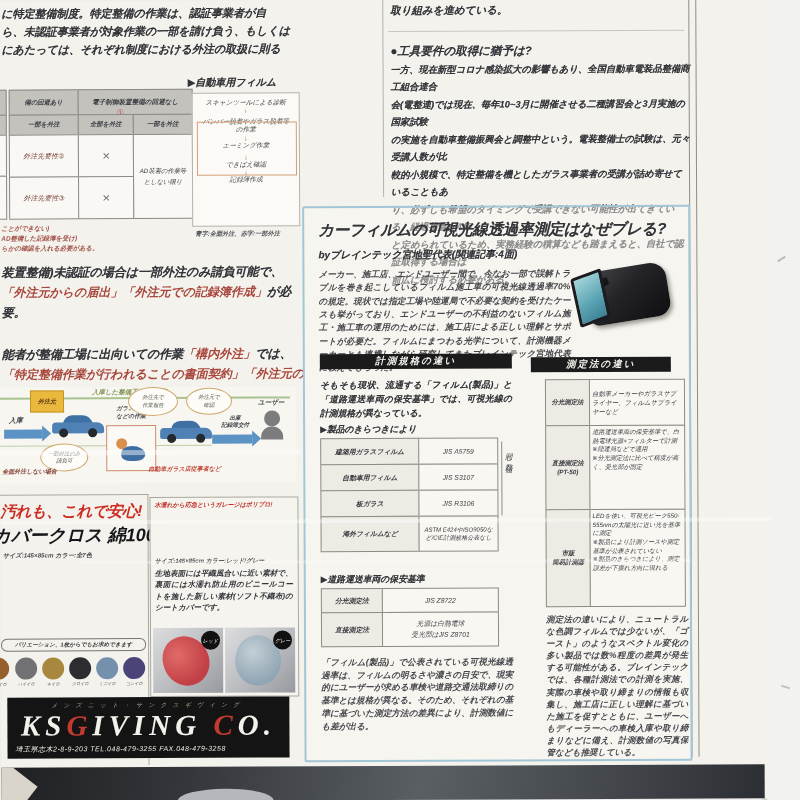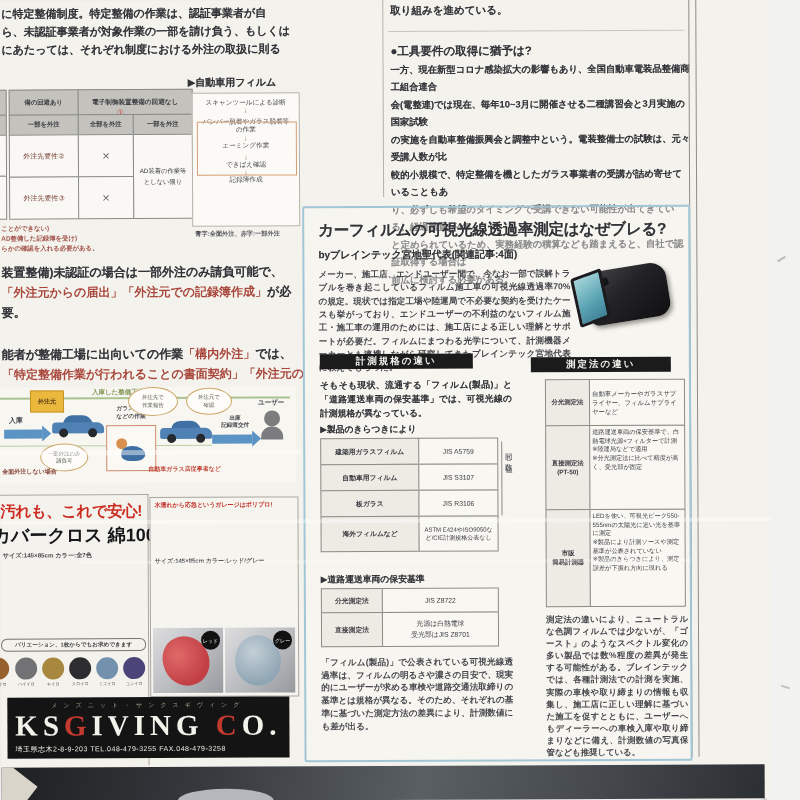--- a/index.html
+++ b/index.html
@@ -1,19 +1,19 @@
 <!DOCTYPE html>
 <html><head>
 <meta charset="utf-8">
 <style>
   html,body{margin:0;padding:0;}
   body{width:800px;height:800px;overflow:hidden;background:#efeeec;
        font-family:"Liberation Sans","DejaVu Sans",sans-serif;}
   .abs{position:absolute;}
-  #stage{position:relative;width:800px;height:800px;overflow:hidden;}
+  #stage{position:relative;width:800px;height:800px;overflow:hidden;font-style:italic;}
   #paper{position:absolute;left:0;top:0;width:770px;height:800px;background:#f4f2ec;
          transform:rotate(-0.25deg);transform-origin:50% 50%;}
   .soft{text-shadow:0 0 0.5px rgba(40,40,40,0.45);color:#33343a;}
   .pre{white-space:pre-line;}
   .red{color:#a8473c;}
   .tinyred{color:#a2544c;}
   
   .vrule{background:#8f8d86;width:1px;}
   .streak{background:rgba(255,255,255,0.45);}
   
@@ -200,21 +200,21 @@
       <div class="abs soft" style="left:14px;top:40px;font-size:10px;font-weight:bold;">byブレインテック宮地聖代表(関連記事:4面)</div>
       <div class="abs" style="left:14px;top:60px;width:252px;font-size:8.6px;line-height:1.55;color:#46464c;text-align:justify;font-weight:bold;">メーカー、施工店、エンドユーザー間で、今なお一部で誤解トラブルを巻き起こしているフィルム施工車の可視光線透過率70%の規定。現状では指定工場や陸運局で不必要な契約を受けたケースも挙がっており、エンドユーザーの不利益のないフィルム施工・施工車の運用のためには、施工店による正しい理解とサポートが必要だ。フィルムにまつわる光学について、計測機器メーカーとも連携しながら研究してきたブレインテック宮地代表に教えてもらった。</div>
 
       <div id="device" class="abs" style="left:268px;top:50px;width:105px;height:88px;">
         <div class="bodyshape">
             <div class="btn"></div>
           </div>
         <div class="screen"></div>
       </div>
 
-      <div class="blackbar abs" style="left:15px;top:146px;width:153px;height:15px;font-size:9.5px;">計測規格の違い</div>
+      <div class="blackbar abs" style="left:15px;top:146px;width:192px;height:15px;font-size:9.5px;">計測規格の違い</div>
       <div class="abs soft" style="left:15px;top:170px;width:192px;font-size:8.8px;line-height:1.6;font-weight:bold;text-align:justify;">そもそも現状、流通する「フィルム(製品)」と「道路運送車両の保安基準」では、可視光線の計測規格が異なっている。</div>
       <div class="abs soft" style="left:15px;top:216px;font-size:8.8px;font-weight:bold;">▶製品のきらつきにより</div>
 
       <div class="abs" style="left:15px;top:230px;width:178px;height:114px;">
         <div class="jcell lab" style="left:0;top:0;width:99px;height:27px;font-size:6.8px;">建築用ガラスフィルム</div>
         <div class="jcell" style="left:98px;top:0;width:80px;height:27px;font-size:6.8px;">JIS A5759</div>
         <div class="jcell lab" style="left:0;top:26px;width:99px;height:27px;font-size:6.8px;">自動車用フィルム</div>
         <div class="jcell" style="left:98px;top:26px;width:80px;height:27px;font-size:6.8px;">JIS S3107</div>
         <div class="jcell lab" style="left:0;top:52px;width:99px;height:27px;font-size:6.8px;">板ガラス</div>
         <div class="jcell" style="left:98px;top:52px;width:80px;height:27px;font-size:6.8px;">JIS R3106</div>
@@ -270,20 +270,21 @@
         <div class="swlabel" style="left:41px;top:186px;">キイロ</div>
         <div class="swlabel" style="left:68px;top:186px;">クロイロ</div>
         <div class="swlabel" style="left:95px;top:186px;">ミズイロ</div>
         <div class="swlabel" style="left:122px;top:186px;">コンイロ</div>
       </div>
     </div>
 
     <div class="abs" style="left:149px;top:496px;width:147px;height:198px;border:1px solid #a9a7a0;background:#f6f4ee;">
       <div class="abs" style="left:4px;top:3px;font-size:6px;font-weight:bold;color:#c03028;">水濡れから応急というガレージはポリプロ!</div>
       <div class="abs" style="left:4px;top:59px;font-size:6px;color:#4c4c50;font-weight:bold;">サイズ:145×85cm カラー:レッド/グレー</div>
+      <div class="abs" style="left:4px;top:70px;width:138px;font-size:7.6px;line-height:1.5;color:#35353b;font-weight:bold;text-align:justify;">生地表面には平織風合いに近い素材で、裏面には水濡れ防止用のビニールコートを施した新しい素材(ソフト不織布)のシートカバーです。</div>
       <div class="photo" style="left:2px;top:130px;width:70px;height:65px;">
         <div class="seat" style="left:10px;top:8px;background:radial-gradient(circle at 35% 35%,#e06a68,#c13f45 70%);transform:rotate(-14deg);"></div>
         <div class="badge" style="right:3px;top:3px;">レッド</div>
       </div>
       <div class="photo" style="left:74px;top:130px;width:70px;height:65px;">
         <div class="seat" style="left:10px;top:8px;background:radial-gradient(circle at 35% 35%,#c3cfd6,#91a6b4 70%);transform:rotate(12deg);"></div>
         <div class="badge" style="right:3px;top:3px;">グレー</div>
       </div>
     </div>
 

